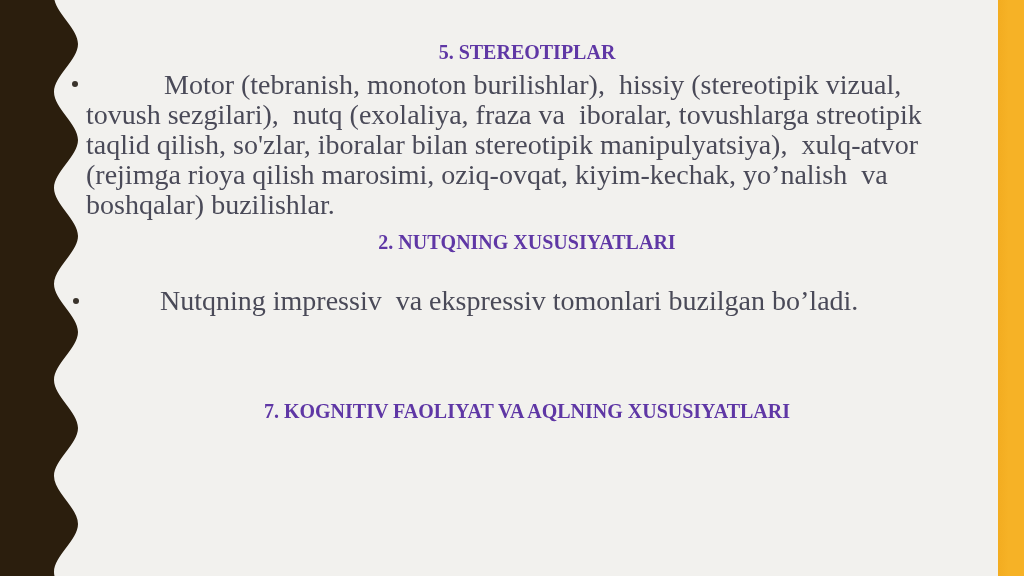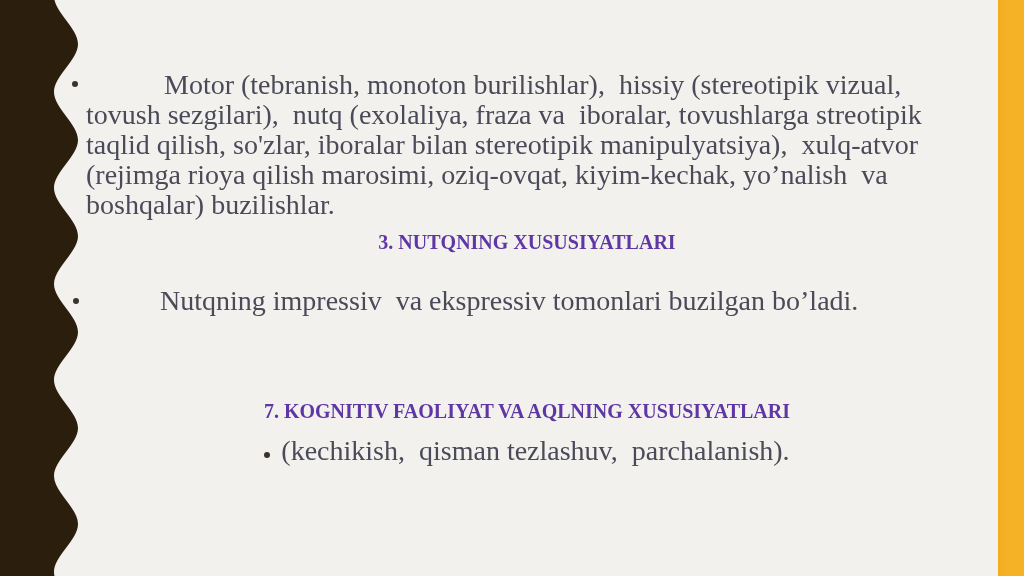--- a/index.html
+++ b/index.html
@@ -70,33 +70,31 @@
       C54 396 78 412 78 428
       C78 444 54 460 54 476
       C54 492 78 508 78 524
       C78 540 54 556 54 572
       C54 588 78 604 78 620
       L0 620 Z"></path>
   </svg>
 
   <div class="stripe"></div>
 
+  <div class="heading h5">5. STEREOTIPLAR</div>
 
   <div class="block p5">
     <span class="dot"></span>
     <div class="body-text">Motor (tebranish, monoton burilishlar),  hissiy (stereotipik vizual, tovush sezgilari),  nutq (exolaliya, fraza va  iboralar, tovushlarga streotipik taqlid qilish, so'zlar, iboralar bilan stereotipik manipulyatsiya),  xulq-atvor (rejimga rioya qilish marosimi, oziq-ovqat, kiyim-kechak, yo’nalish  va boshqalar) buzilishlar.</div>
   </div>
 
-  <div class="heading h6">3. NUTQNING XUSUSIYATLARI</div>
+  <div class="heading h6">2. NUTQNING XUSUSIYATLARI</div>
 
   <div class="block li6a">
     <span class="dot"></span>
     <div class="body-text">Nutqning impressiv  va ekspressiv tomonlari buzilgan bo’ladi.</div>
   </div>
 
 
   <div class="heading h7">7. KOGNITIV FAOLIYAT VA AQLNING XUSUSIYATLARI</div>
 
-  <div class="block li7">
-    <span class="inline-dot"></span><span class="body-text">(kechikish,  qisman tezlashuv,  parchalanish).</span>
-  </div>
 
 </div>
 
 </body></html>

